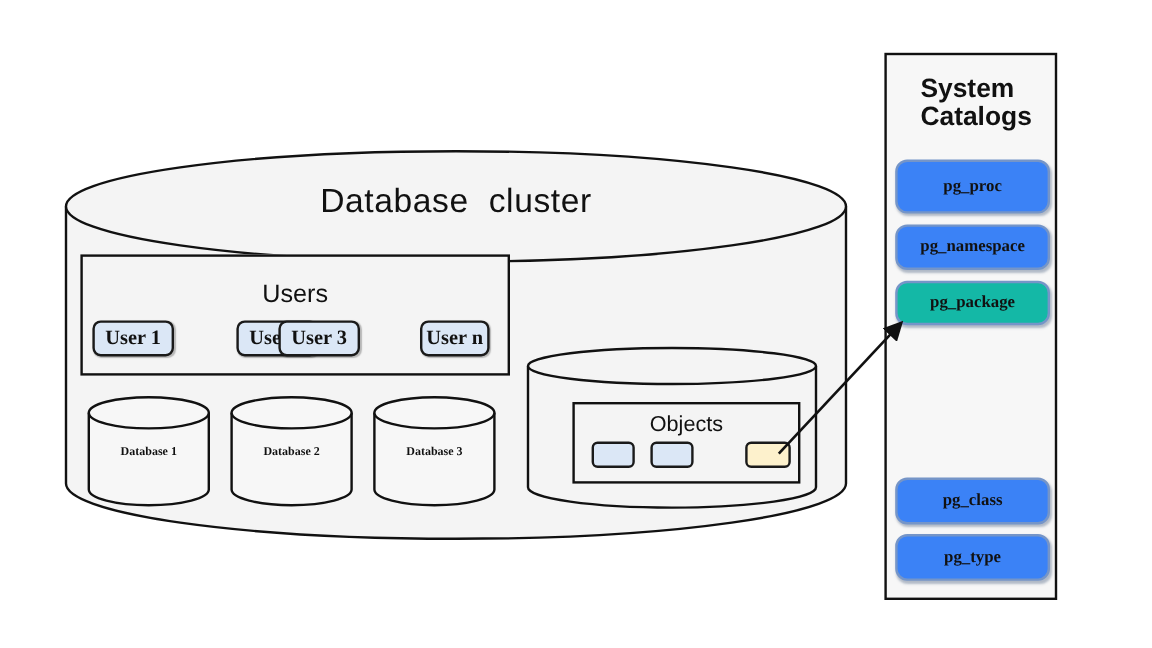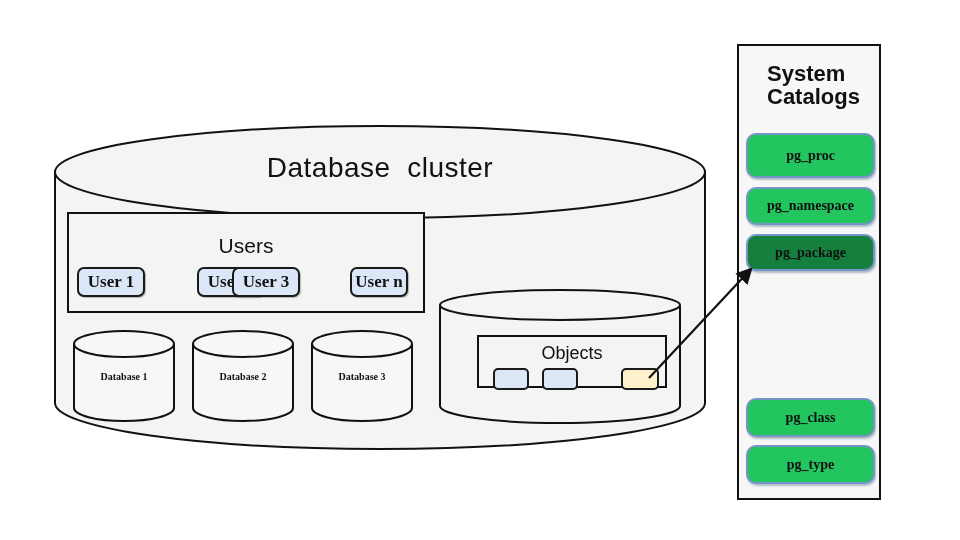--- a/index.html
+++ b/index.html
@@ -49,21 +49,21 @@
     position: absolute; top: 371px; width: 100px; text-align: center;
     font-family: "Liberation Serif", serif; font-weight: bold; font-size: 10px;
     color: #111; z-index: 1;
   }
   .db-1 { left: 74px; }
   .db-2 { left: 193px; }
   .db-3 { left: 312px; }
 
   
   .objects-box {
-    position: absolute; left: 477px; top: 335px; width: 190px; height: 53px;
+    position: absolute; left: 477px; top: 335px; width: 190px; height: 68px;
     background: #f4f4f4; border: 2px solid #111; z-index: 1;
   }
   .objects-title {
     position: absolute; left: 0; top: 6px; width: 100%;
     text-align: center; font-size: 18px; color: #111;
   }
   .obj-rect {
     position: absolute; top: 31px; height: 22px;
     border: 2px solid #1a1a1a; border-radius: 5px;
   }
@@ -78,26 +78,26 @@
     position: absolute; left: 737px; top: 44px; width: 144px; height: 456px;
     background: #f7f7f7; border: 2px solid #111; z-index: 1;
   }
   .catalog-title {
     position: absolute; left: 28px; top: 16px;
     font-size: 22px; font-weight: bold; color: #111;
     line-height: 23px; white-space: pre-line;
   }
   .cat-btn {
     position: absolute; left: 7px; width: 129px;
-    background: #22c55e; border: 2px solid #7595c8; border-radius: 10px;
+    background: #3b82f6; border: 2px solid #7595c8; border-radius: 10px;
     display: flex; align-items: center; justify-content: center;
     font-family: "Liberation Serif", serif; font-weight: bold; font-size: 14px;
     color: #111; box-shadow: 1px 2px 2px rgba(90,110,140,0.45);
   }
-  .cat-highlight { background: #15803d; }
+  .cat-highlight { background: #14b8a6; }
   .cat-1 { top: 87px;  height: 45px; }
   .cat-2 { top: 141px; height: 38px; }
   .cat-3 { top: 188px; height: 37px; }
   .cat-4 { top: 352px; height: 39px; }
   .cat-5 { top: 399px; height: 39px; }
 </style>
 </head>
 <body>
 
 <div class="stage">

